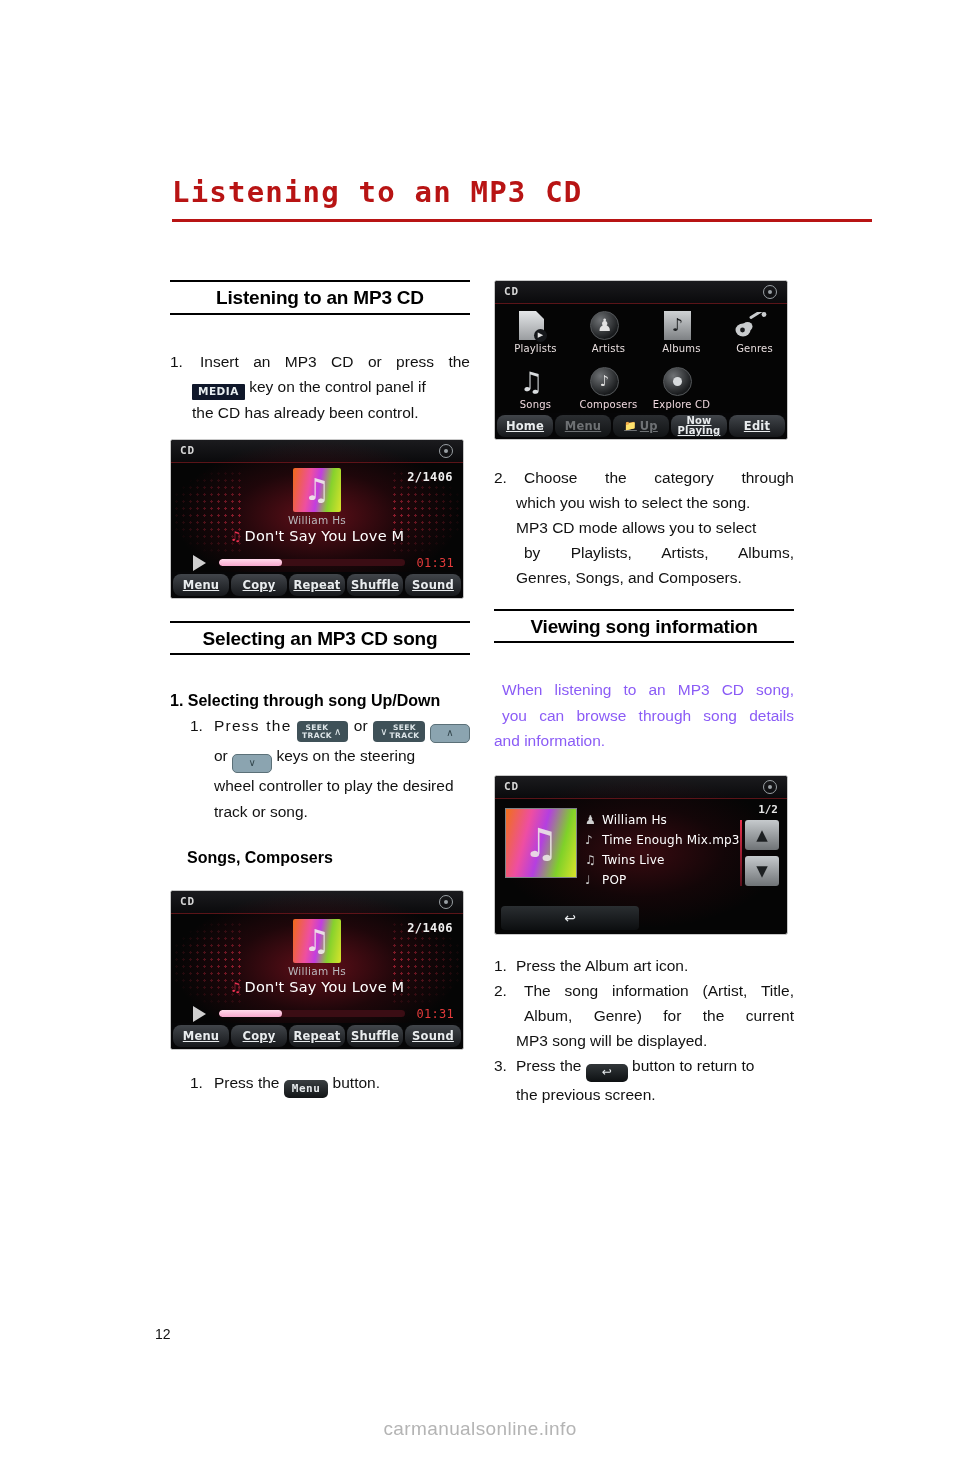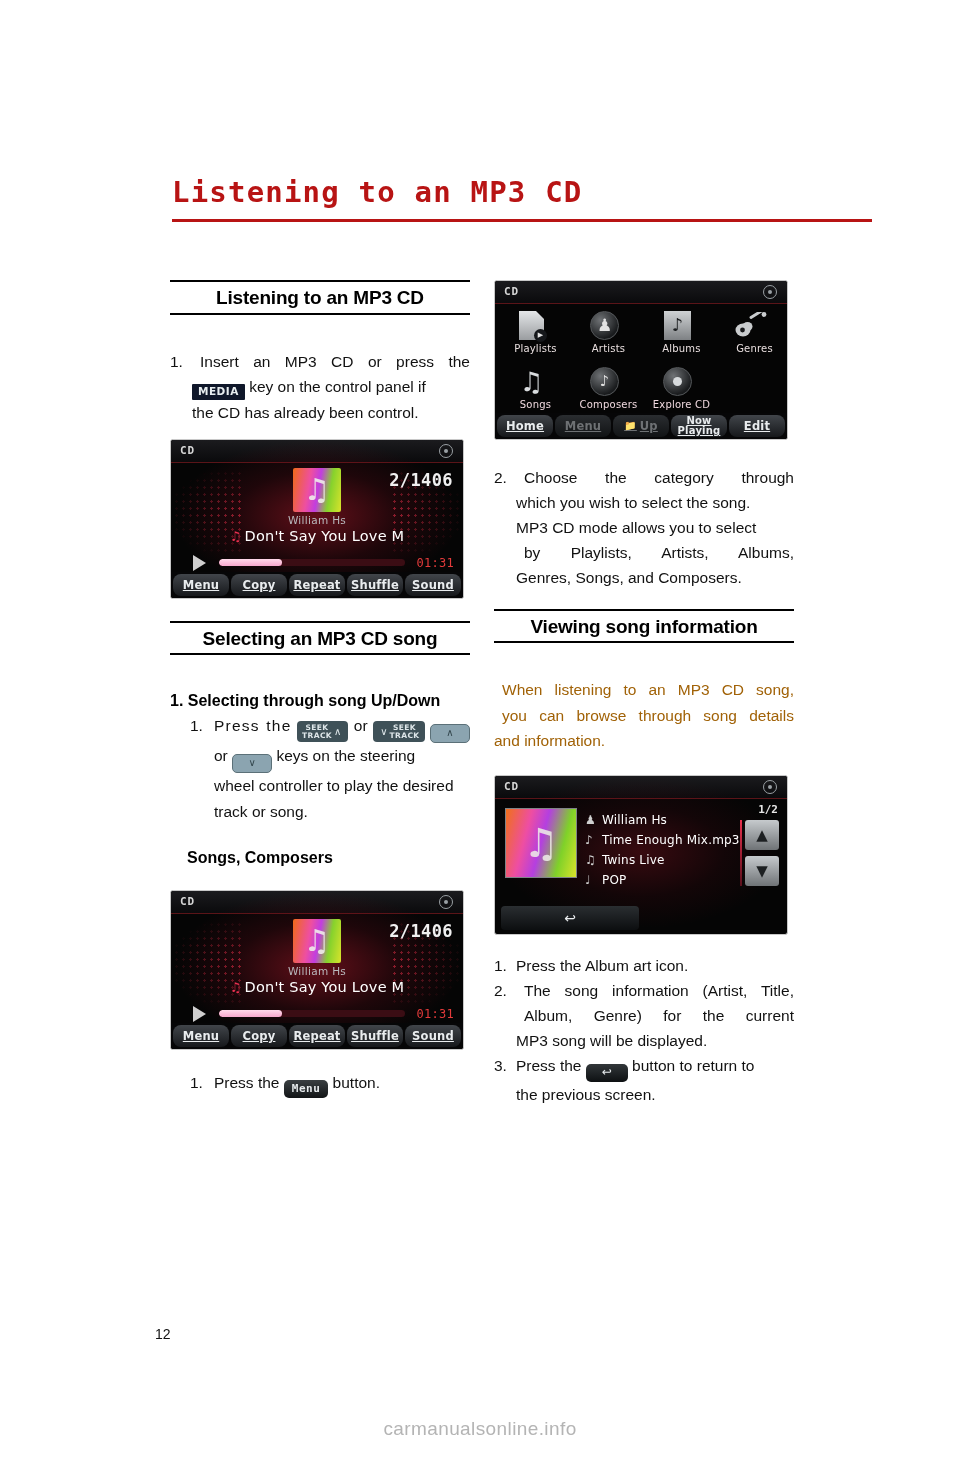--- a/index.html
+++ b/index.html
@@ -64,21 +64,21 @@
     font-weight: bold;
     color: #000;
     text-align: center;
     line-height: 1.15;
     letter-spacing: -0.2px;
   }
 
   
   .para {
     font-size: 15.5px;
-    color: #a16207;
+    color: #8b5cf6;
     line-height: 1.62;
     text-align: justify;
     margin: 0;
   }
   .ol {
     margin: 0;
     padding: 0;
     list-style: none;
   }
   .li {
@@ -272,21 +272,21 @@
     left: 50%; top: 50%;
     transform: translate(-50%,-50%);
     font-size: 30px;
     color: rgba(240,240,235,0.88);
     line-height: 1;
   }
   .track-count {
     position: absolute;
     right: 10px; top: 8px;
     color: #f0f0f0;
-    font-size: 17px;
+    font-size: 12px;
     font-weight: bold;
     letter-spacing: 0.4px;
     font-family: "DejaVu Sans Mono", monospace;
   }
   .artist-line {
     position: absolute;
     left: 0; right: 0; top: 52px;
     text-align: center;
     color: #b9b9bd;
     font-size: 10.5px;

